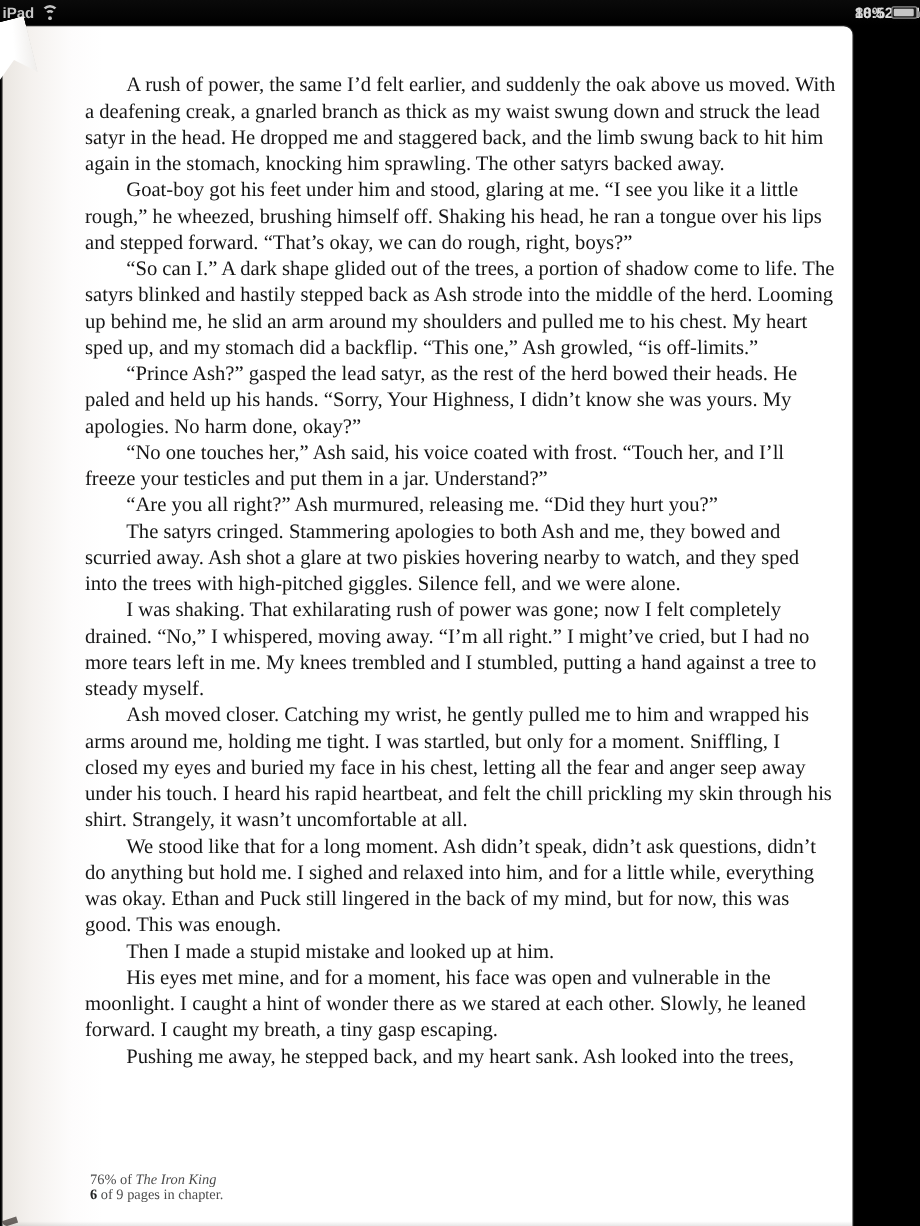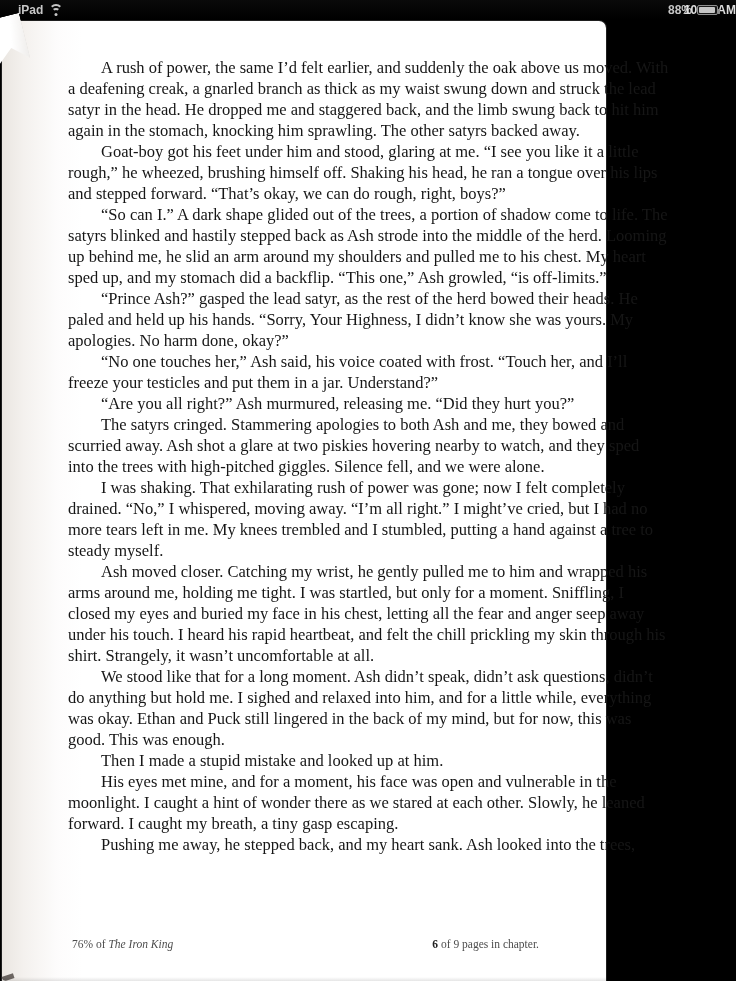--- a/index.html
+++ b/index.html
@@ -9,42 +9,42 @@
     background: #000;
     overflow: hidden;
     font-family: "Liberation Serif", serif;
   }
 
   
   .status-bar {
     position: absolute; top: 0; left: 0; right: 0; height: 20px;
     background: linear-gradient(#0a0a0a, #000);
     display: flex; align-items: center; justify-content: space-between;
-    padding: 0 18px;
+    padding: 0 2px;
     font-family: "Liberation Sans", sans-serif;
     font-size: 12px; font-weight: bold; color: #c6c6c6;
     z-index: 30;
   }
   .sb-left, .sb-right { display: flex; align-items: center; gap: 5px; }
   .sb-time {
     position: absolute; left: 0; right: 0; text-align: right;
     color: #dedede; pointer-events: none;
   }
   .wifi { width: 16px; height: 12px; position: relative; }
   .wifi span { position: absolute; left: 50%; border: solid #c6c6c6; border-width: 2px 2px 0 0; border-radius: 0 100% 0 0; transform: translateX(-50%) rotate(-45deg); border-color: #c6c6c6 transparent transparent transparent; }
   .wifi .a1 { width: 14px; height: 7px; top: 0; border-top: 2px solid #c6c6c6; border-radius: 8px 8px 0 0; border-left: 2px solid transparent; border-right: 2px solid transparent; transform: translateX(-50%); }
   .wifi .a2 { width: 8px; height: 4px; top: 4px; border-top: 2px solid #c6c6c6; border-radius: 5px 5px 0 0; border-left: 2px solid transparent; border-right: 2px solid transparent; transform: translateX(-50%); }
   .wifi .dot { width: 3px; height: 3px; background: #c6c6c6; border-radius: 50%; top: 9px; border: none; transform: translateX(-50%); }
   .battery { position: relative; width: 21px; height: 10px; border: 1px solid #8f8f8f; border-radius: 2px; background: #1a1a1a; }
   .battery .fill { position: absolute; top: 1px; left: 1px; bottom: 1px; width: 85%; background: #c6c6c6; border-radius: 1px; }
   .battery .nub { position: absolute; right: -3px; top: 2.5px; width: 2px; height: 5px; background: #8f8f8f; border-radius: 0 1px 1px 0; }
 
   
   .page {
-    position: absolute; top: 21px; left: 2px; width: 604px; height: 960px;
+    position: absolute; top: 21px; left: 2px; width: 680px; height: 960px;
     background:
       linear-gradient(to right, #eae6e1 0px, #f4f1ee 22px, #fdfcfc 55px, #ffffff 80px);
     border-radius: 7px 7px 0 0;
     box-shadow: 0 0 0 1px rgba(255,255,255,0.12);
     z-index: 10;
   }
   .page::after { 
     content: ""; position: absolute; left: 0; right: 0; bottom: 0; height: 4px;
     background: linear-gradient(to bottom, rgba(0,0,0,0), rgba(0,0,0,0.10));
   }
@@ -68,22 +68,22 @@
   .text-block {
     position: absolute; top: 36px; left: 66px; width: 601px;
     font-size: 16.5px; line-height: 21px; color: #161616;
     text-align: left;
   }
   .text-block p { text-indent: 33px; }
 
   
   .reader-footer {
     position: absolute; left: 70px; right: 67px; top: 917px;
-    display: flex; justify-content: space-between; align-items: baseline;
-    font-size: 11.5px; color: #4c4c4c;
+    display: flex; align-items: baseline;
+    font-size: 11.5px; color: #4c4c4c; flex-direction: column;
   }
   .book-title { font-style: italic; }
   .page-num { font-weight: bold; color: #222; }
 </style>
 </head>
 <body>
 
 <div class="status-bar">
   <div class="sb-left">
     <span>iPad</span>

